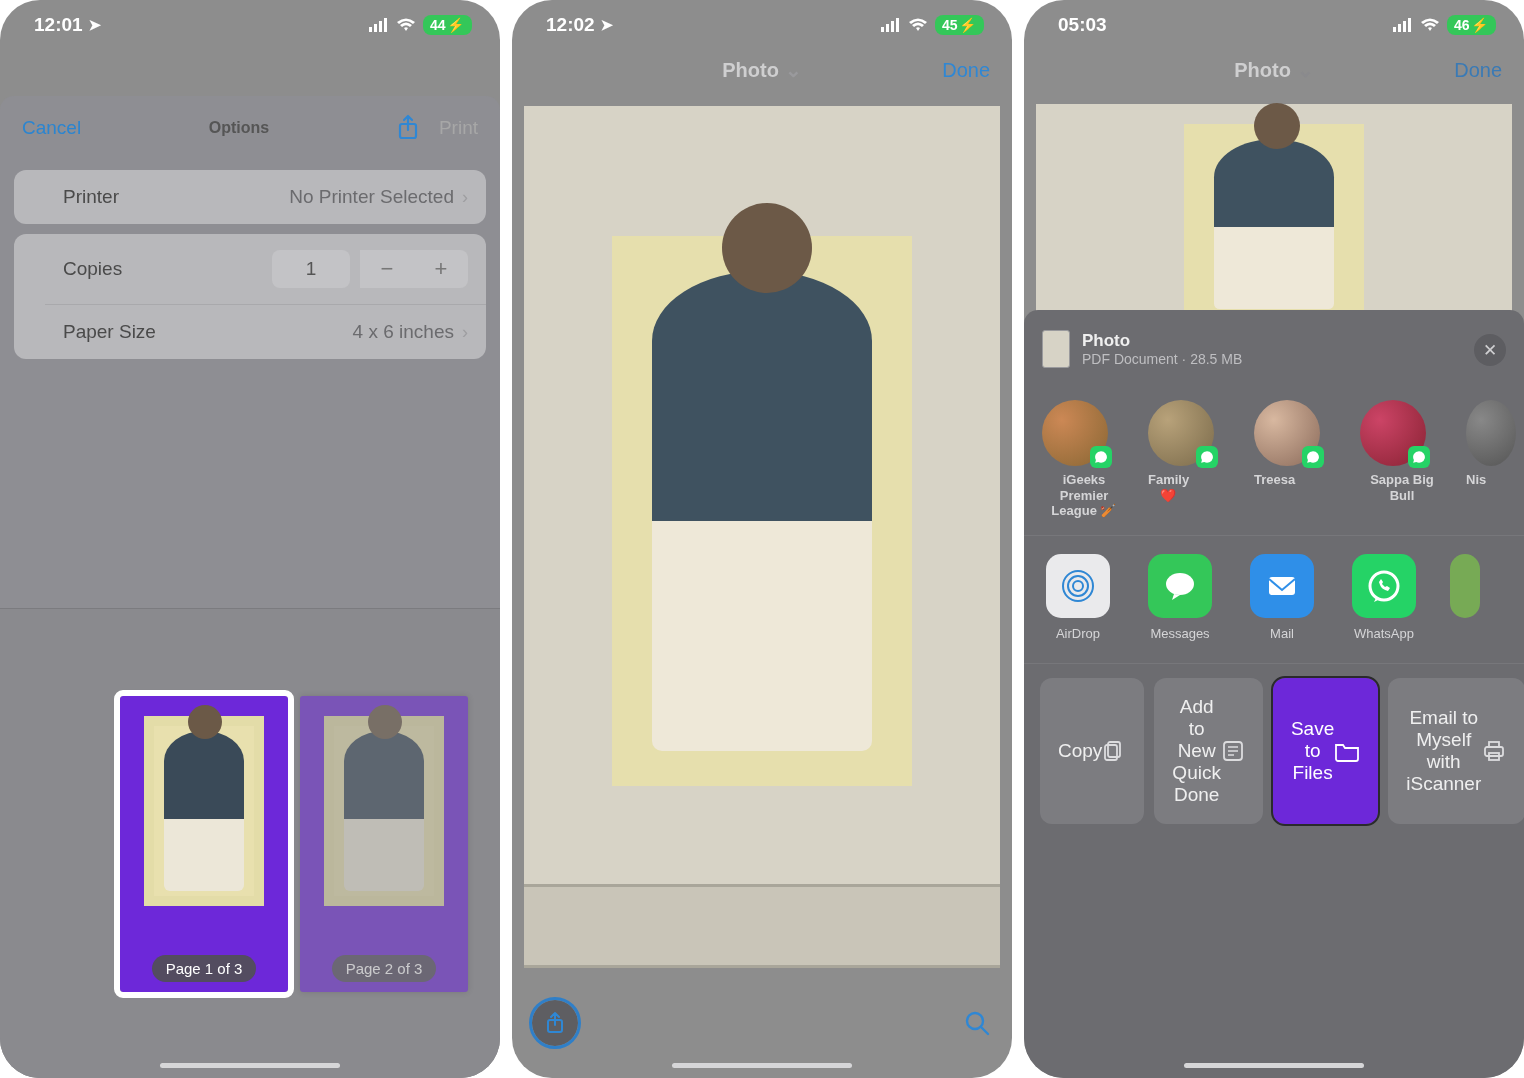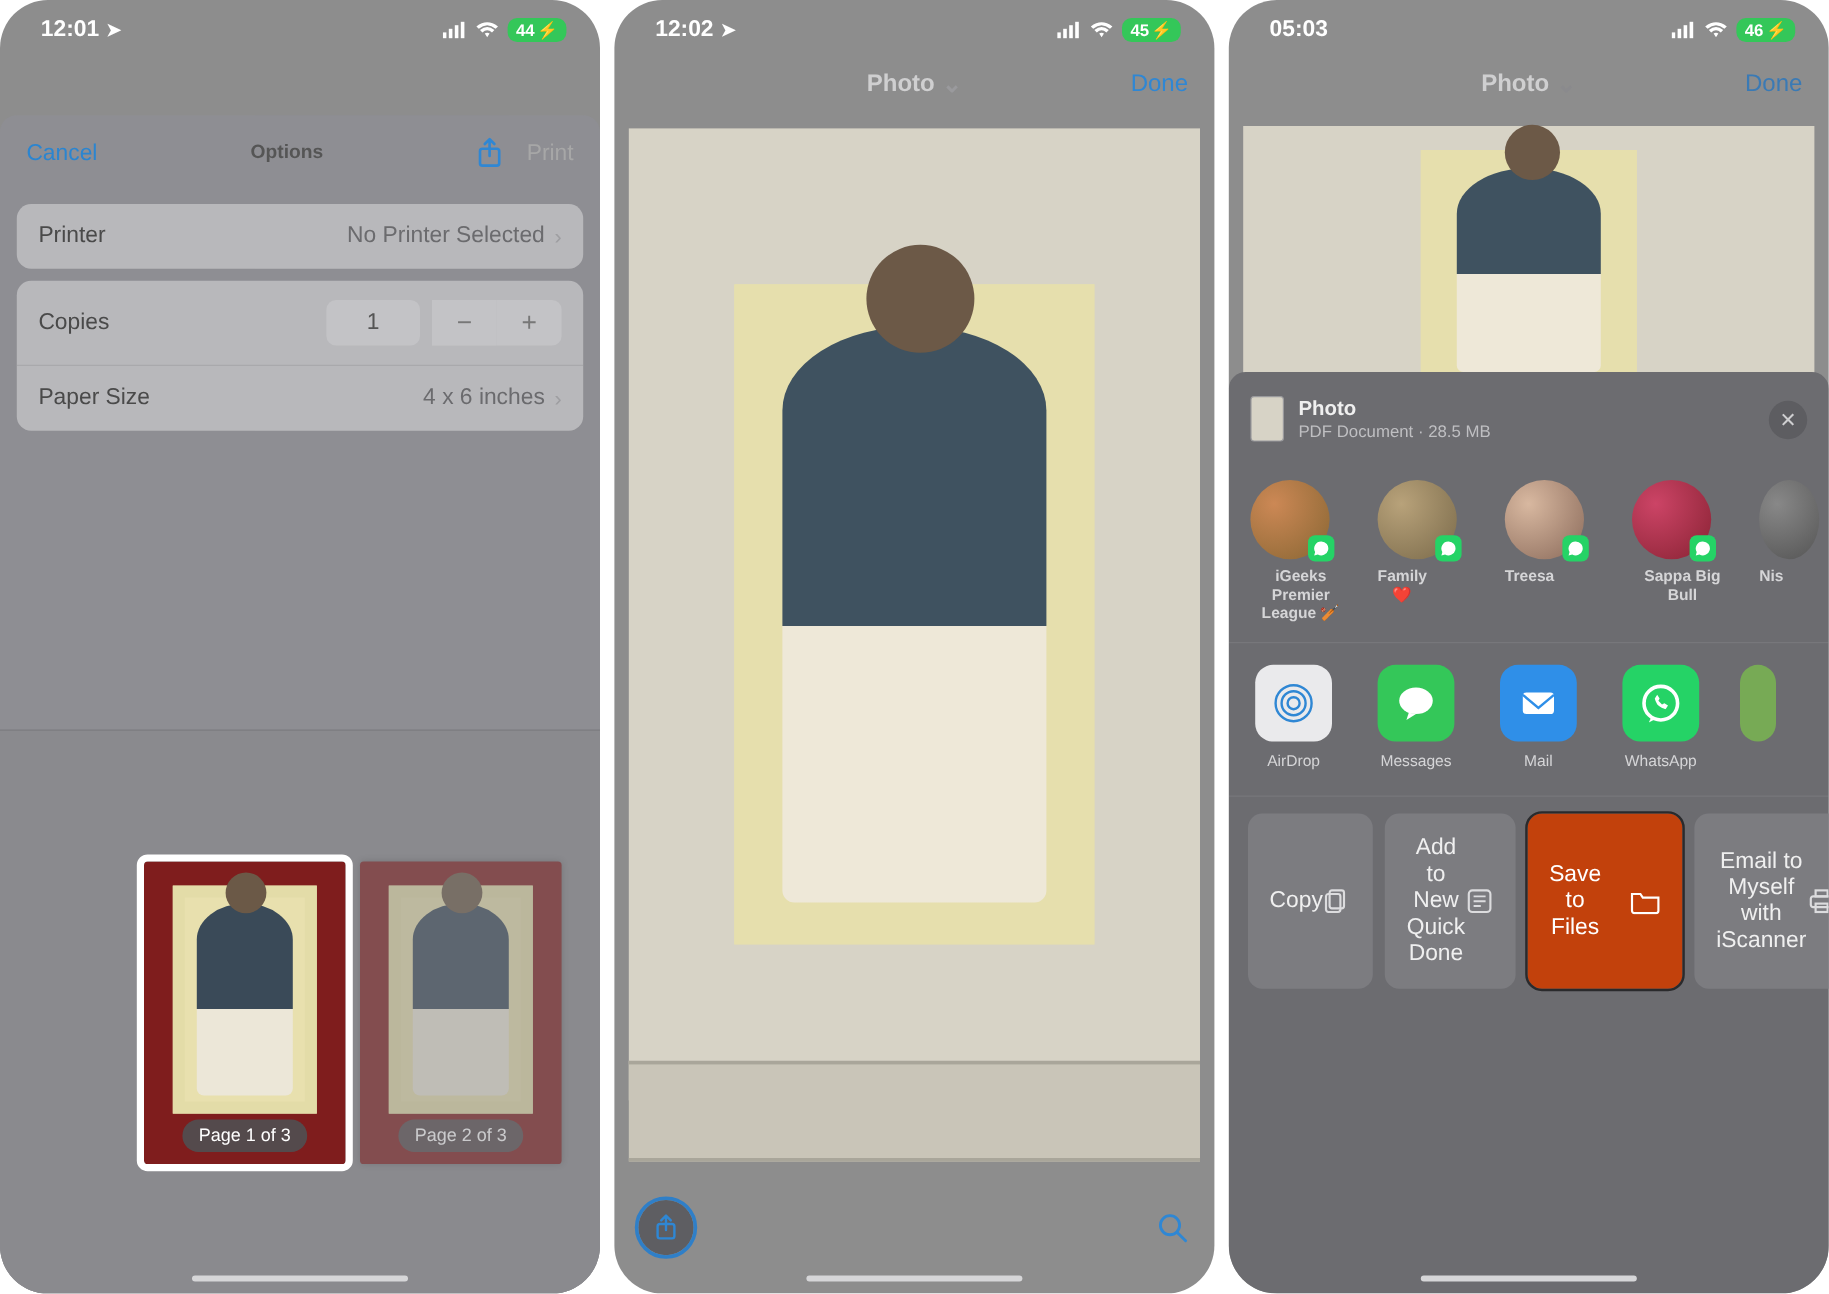--- a/index.html
+++ b/index.html
@@ -50,20 +50,21 @@
     padding: 18px 22px;
   }
   .p1-title { font-weight:600; font-size:16px; color:#555; }
   .p1-cancel { color:#2b85d0; font-size:19px; }
   .p1-print { color:#a7a7a7; font-size:19px; }
   .p1-share-box { display:flex; align-items:center; gap:20px; }
 
   .p1-group {
     margin: 10px 14px; border-radius:12px; overflow:hidden;
     background: #b8b8bb;
+    padding-left: 31px;
   }
   .p1-row {
     display:flex; align-items:center; justify-content:space-between;
     padding: 16px 18px; color:#4a4a4a; font-size:19px;
     border-bottom:1px solid rgba(0,0,0,0.08);
   }
   .p1-row:last-child { border-bottom:none; }
   .p1-row .val { color:#6b6b6e; display:flex; align-items:center; gap:8px; }
   .chev { color:#9e9ea1; font-size:18px; }
 
@@ -78,21 +79,21 @@
   }
   .step-btn:first-of-type { border-radius:8px 0 0 8px; border-right:1px solid rgba(0,0,0,0.12);}
   .step-btn:last-of-type { border-radius:0 8px 8px 0; }
 
   .p1-thumbs {
     position:absolute; bottom:0; left:0; right:0; height:470px;
     background:#8a8a8e; border-top:1px solid rgba(0,0,0,0.1);
     display:flex; align-items:center; padding: 0 0 0 120px; gap:12px;
   }
   .thumb {
-    width:168px; height:252px; background:#7f1d1d; border-radius:3px; position:relative;
+    width:168px; height:296px; background:#6d28d9; border-radius:3px; position:relative;
     display:flex; flex-direction:column; align-items:center; justify-content:flex-start;
     box-shadow: 0 0 6px rgba(0,0,0,0.25);
   }
   .thumb.selected { outline: 6px solid #fff; }
   .thumb .frame {
     margin-top:20px; width:120px; height:190px; background:#e8e0ae; border:10px solid #e3dca8;
     display:flex; align-items:center; justify-content:center;
   }
   .person {
     width:80px; height:160px;
@@ -206,21 +207,21 @@
   .ai-wa { background:#25d366; }
   .ai-extra { background:#7a5; }
 
   .actions { padding: 14px 16px; display:flex; flex-direction:row; gap:10px;text-align:center;}
   .action {
     background:#7c7c80; border-radius:12px; padding:18px 18px;
     display:flex; align-items:center; justify-content:space-between;
     color:#efefef; font-size:19px;
   }
   .action.hl {
-    background:#c2410c; outline:2px solid #2a2a2c; color:#fff;gap:24px;
+    background:#6d28d9; outline:2px solid #2a2a2c; color:#fff;
   }
   .action .ico { color:#dcdcde; }
 
   svg { display:block; }
 </style>
 </head>
 <body>
 
 <div class="phone">
   <div class="status">

